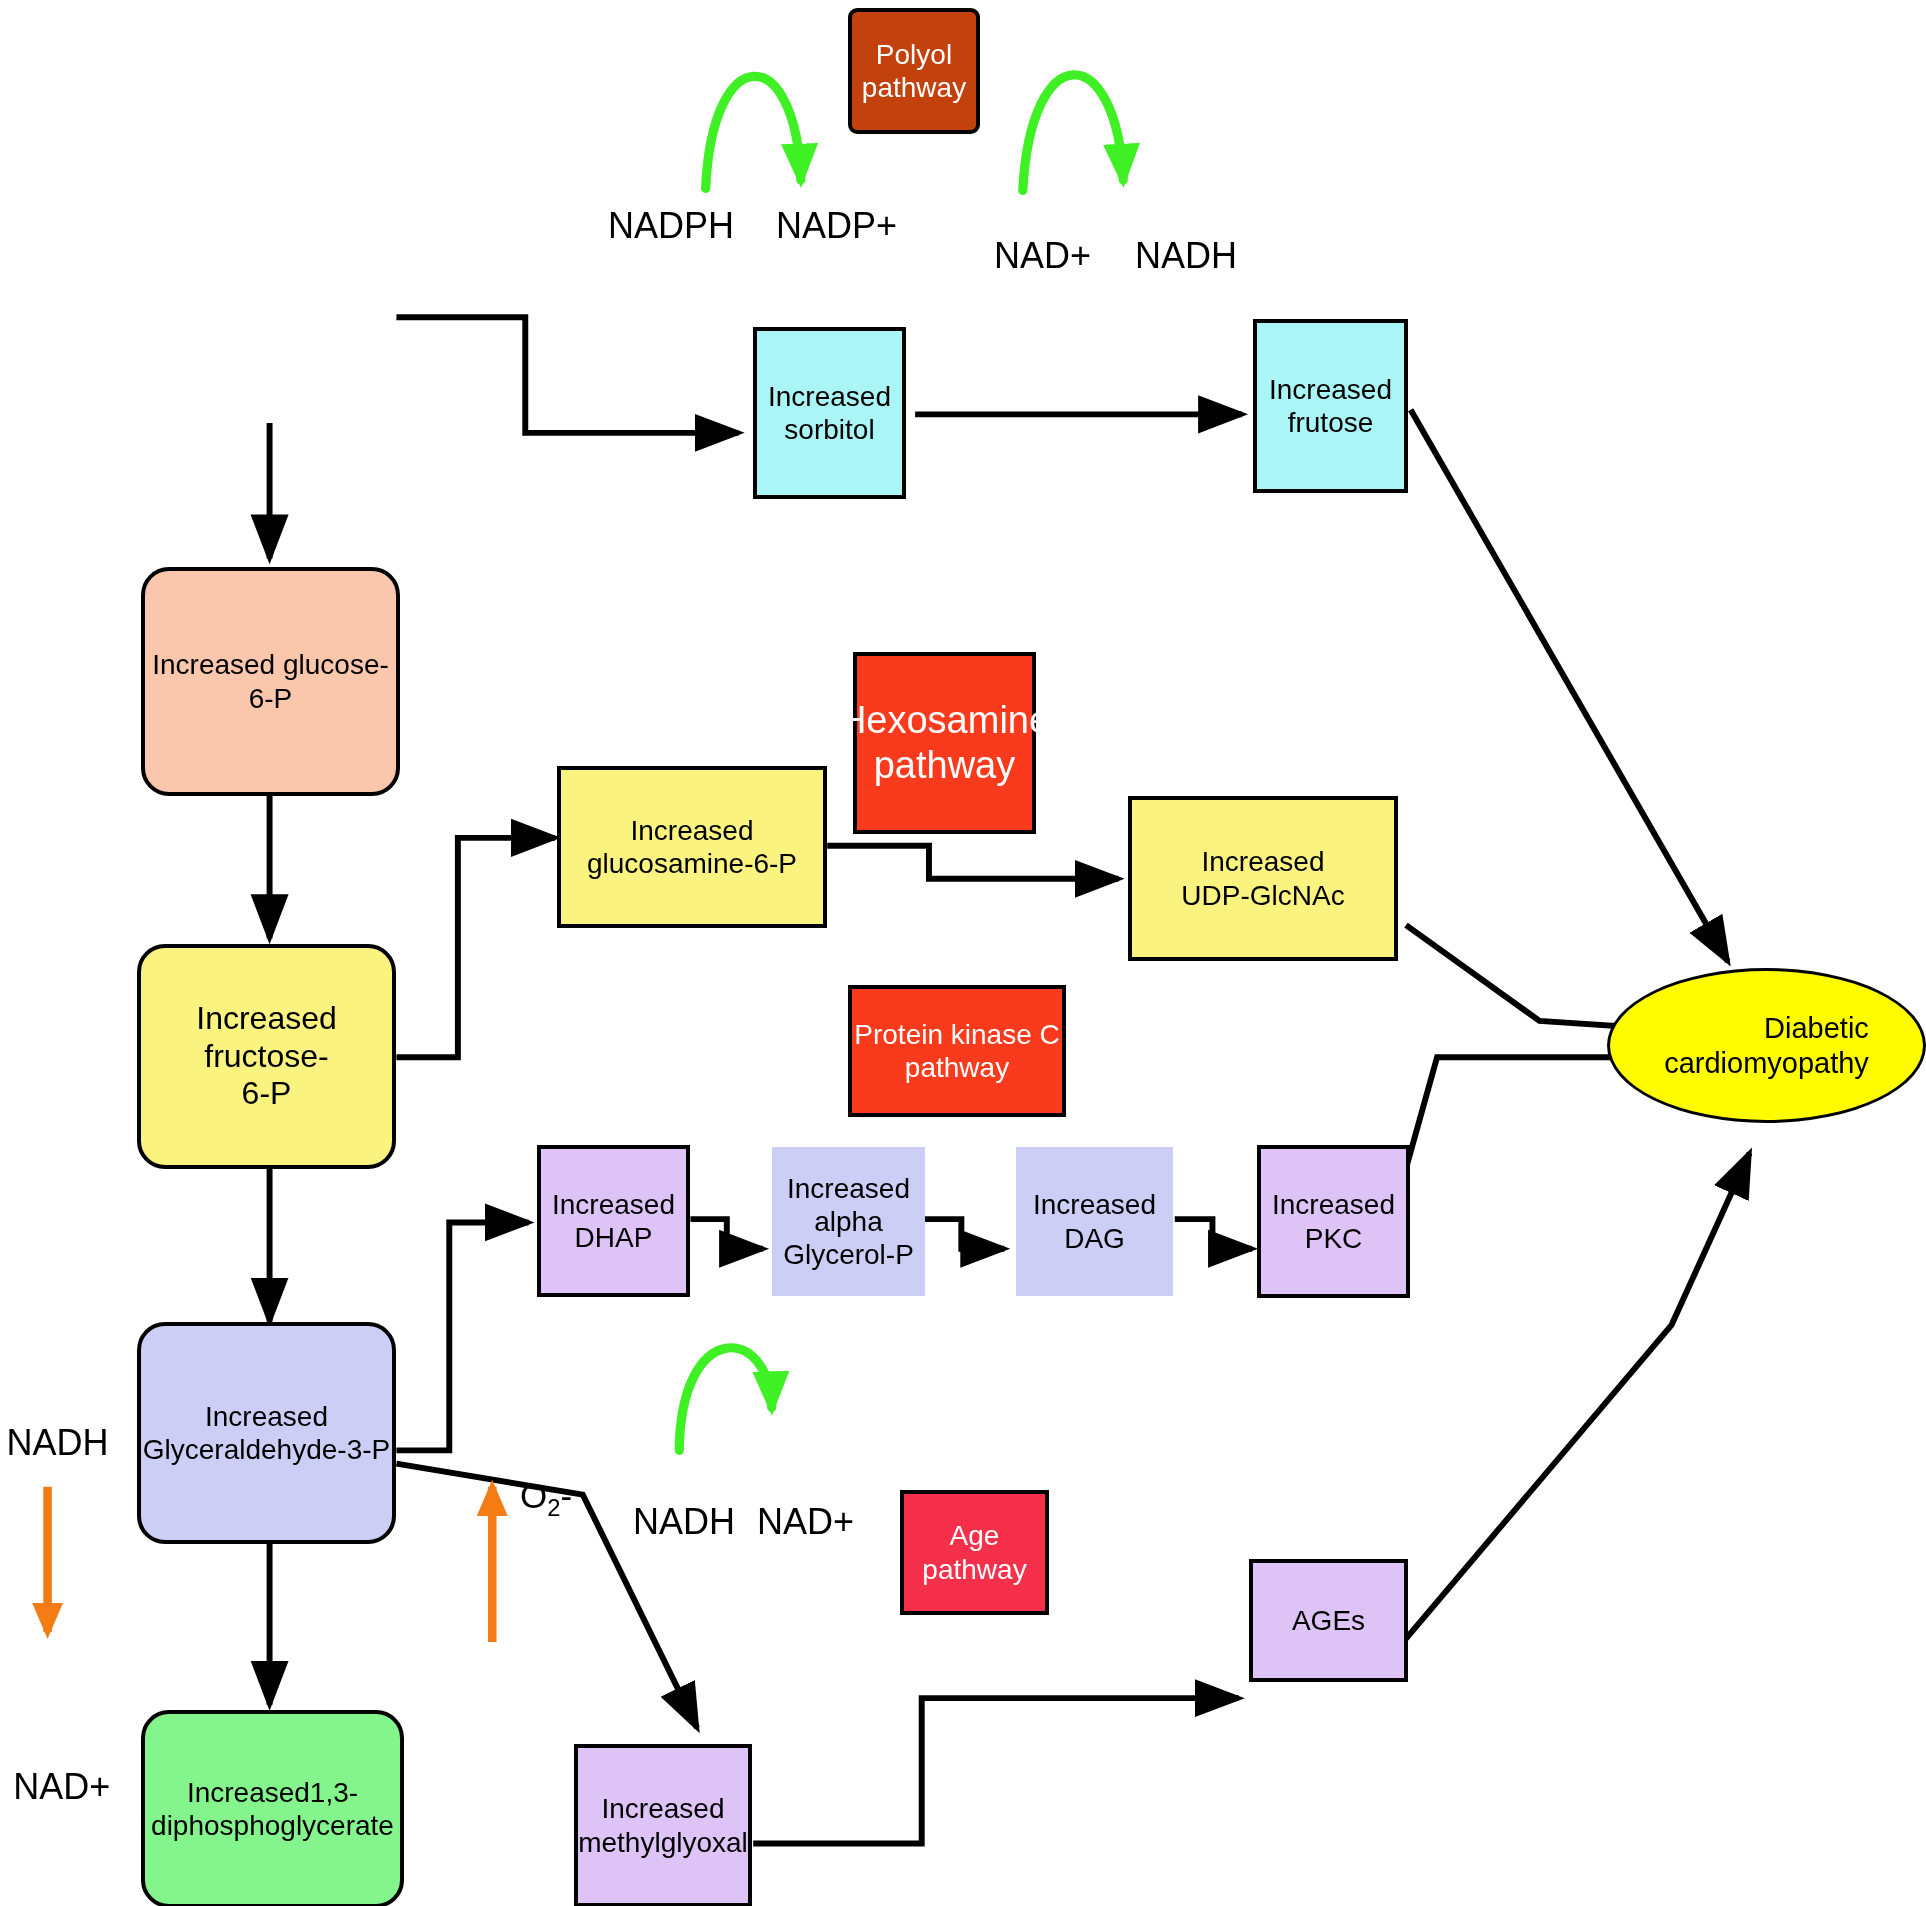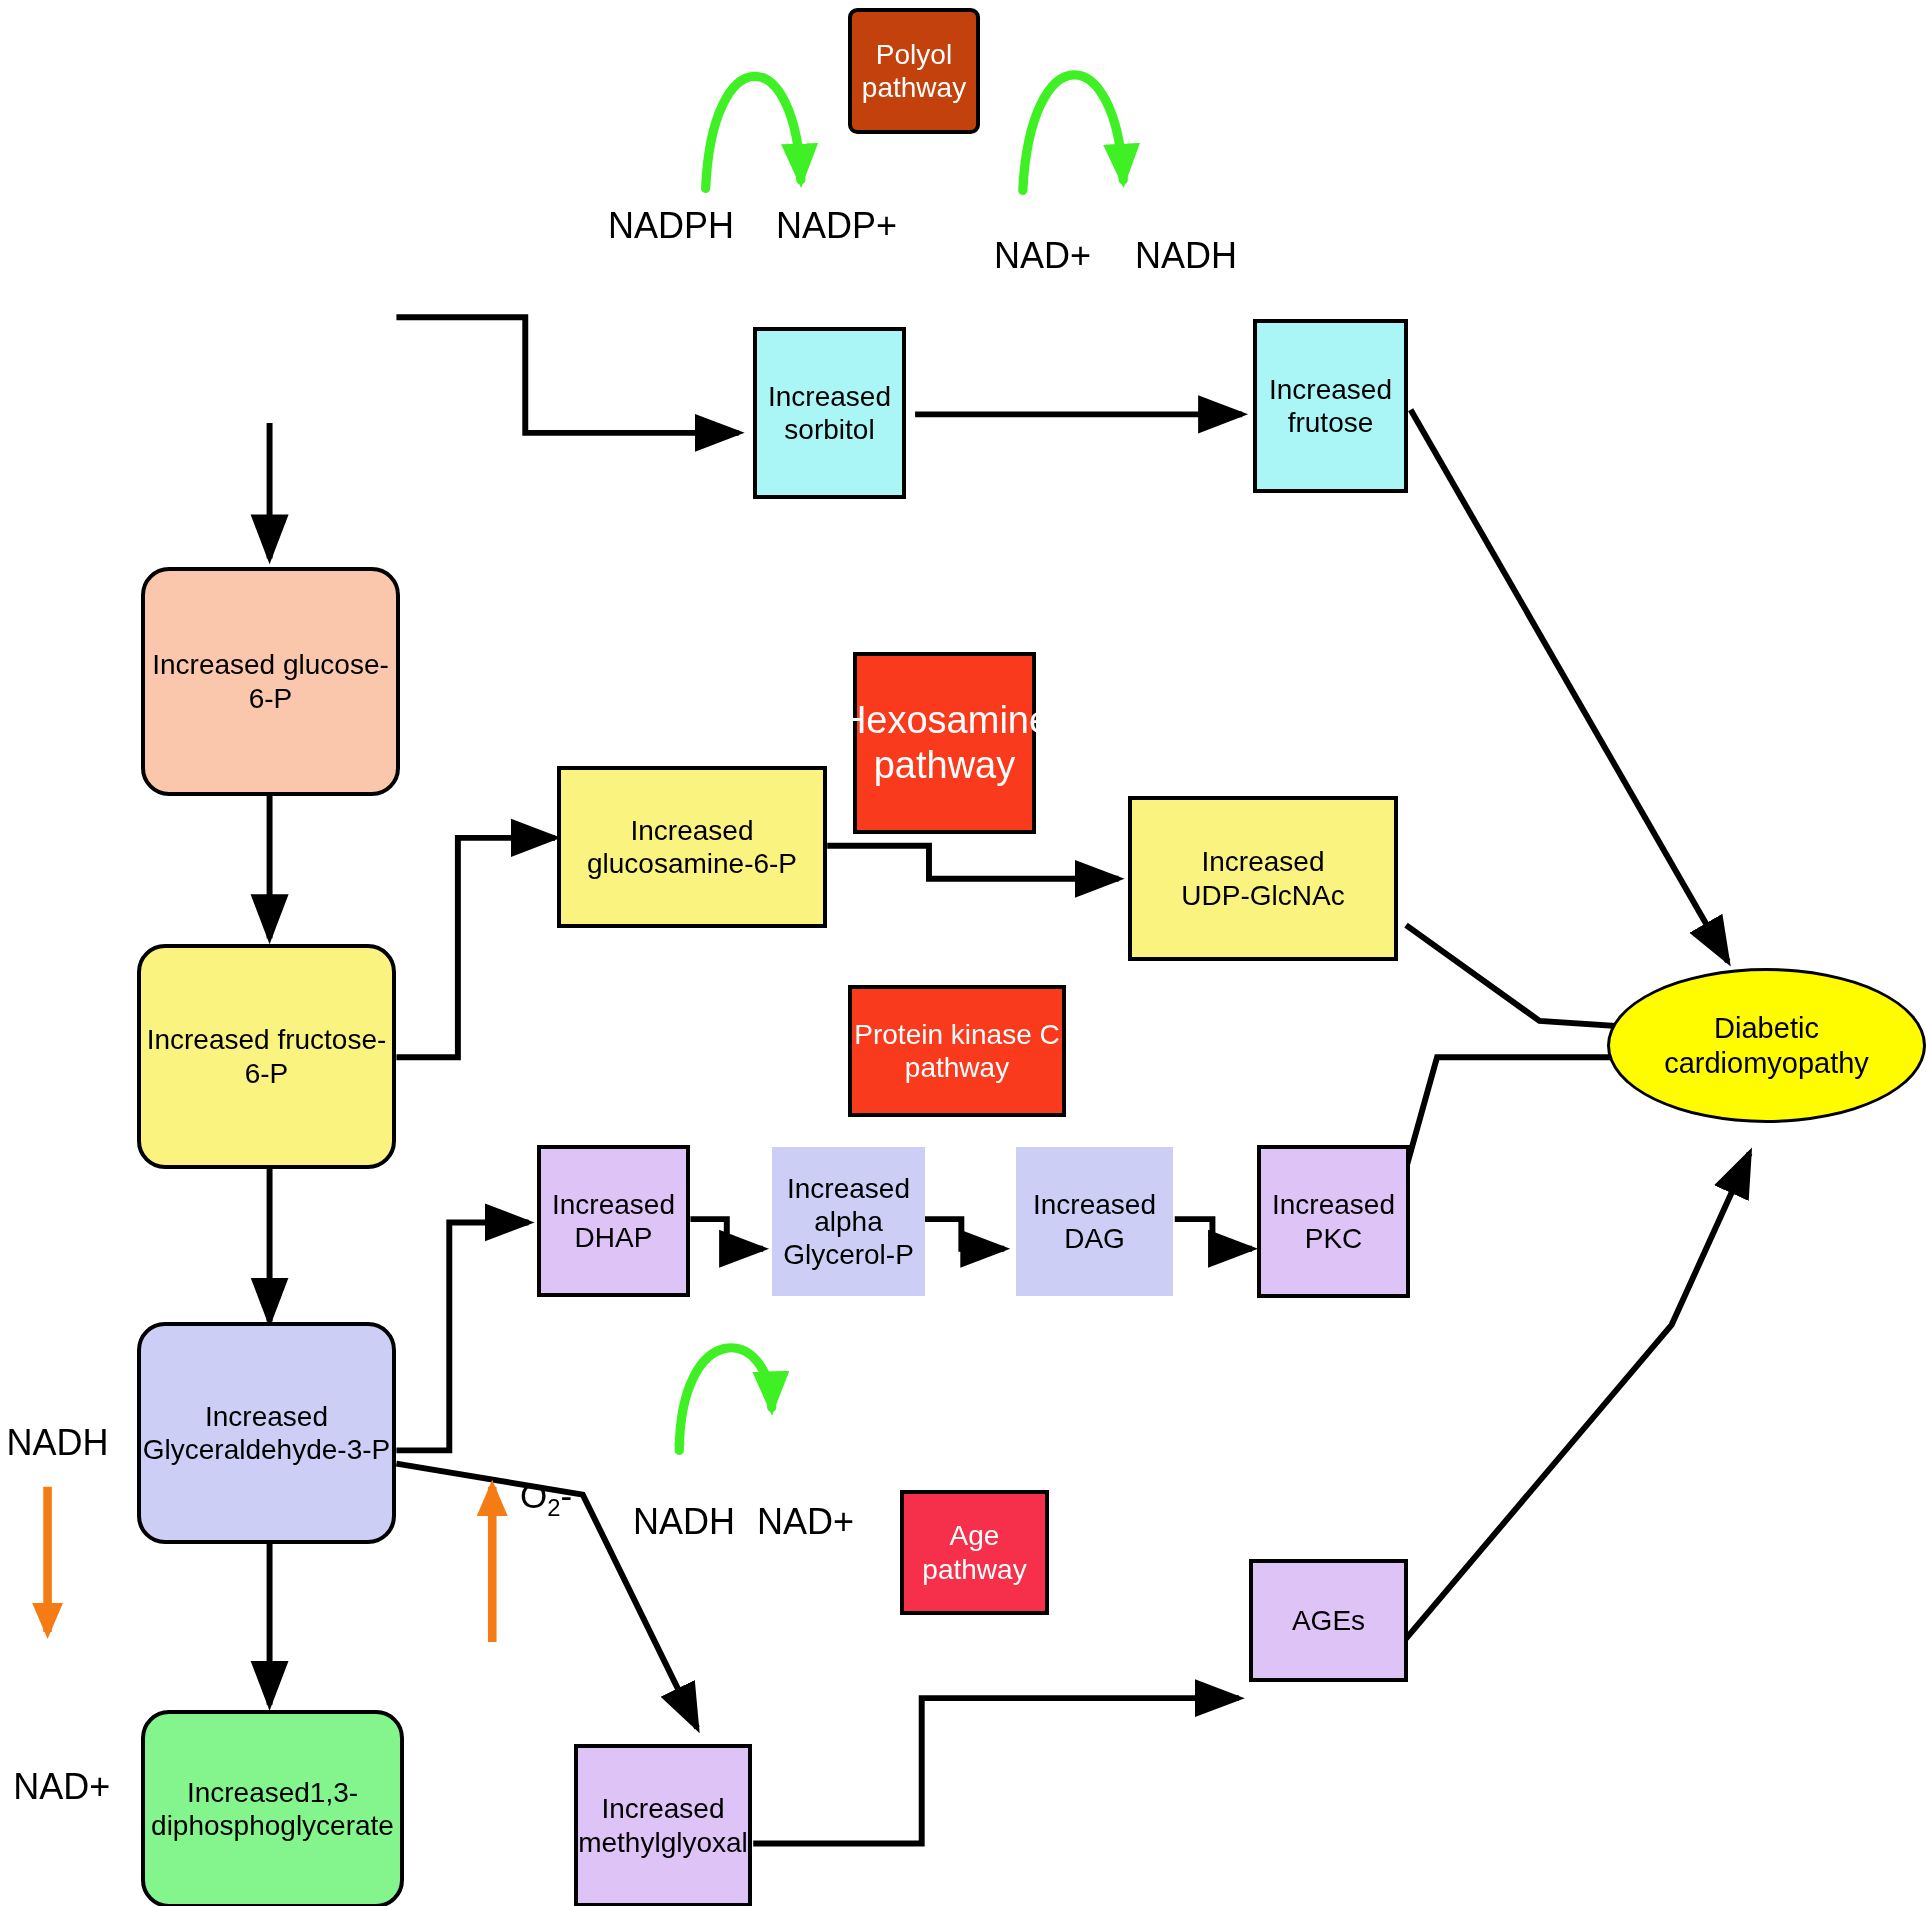--- a/index.html
+++ b/index.html
@@ -50,20 +50,21 @@
     border: 4.6px solid #000000;
     border-radius: 9.3px;
   }
   .pathway-sharp {
     color: #ffffff;
     border: 4.6px solid #000000;
   }
   .ellipse {
     border: 3.3px solid #000000;
     border-radius: 50%;
+    text-align: right;
   }
   .plainlabel {
     position: absolute;
     color: #000000;
     font-family: "Liberation Sans", sans-serif;
     white-space: nowrap;
     z-index: 3;
   }
   .sub {
     font-size: 0.68em;
@@ -144,21 +145,21 @@
   <div class="node pathway-sharp" style="left:848px; top:985px; width:218px; height:132px; background:#F93A1C; font-size:28px;">Protein kinase C
 pathway</div>
 
   <div class="node pathway-sharp" style="left:900px; top:1490px; width:149px; height:125px; background:#F6304A; font-size:28px;">Age
 pathway</div>
 
 
   <div class="node rounded" style="left:141px; top:567px; width:259px; height:229px; background:#FAC6AC; font-size:28px;">Increased glucose-
 6-P</div>
 
-  <div class="node rounded" style="left:137px; top:944px; width:259px; height:225px; background:#FAF380; font-size:28px;">Increased fructose-
+  <div class="node rounded" style="left:137px; top:944px; width:259px; height:225px; background:#FAF380; font-size:32px;">Increased fructose-
 6-P</div>
 
   <div class="node rounded" style="left:137px; top:1322px; width:259px; height:222px; background:#CCCEF5; font-size:28px;">Increased
 Glyceraldehyde-3-P</div>
 
   <div class="node rounded" style="left:141px; top:1710px; width:263px; height:198px; background:#84F58C; font-size:28px;">Increased1,3-
 diphosphoglycerate</div>
 
   <div class="node sharp" style="left:753px; top:327px; width:153px; height:172px; background:#AAF5F5; font-size:28px;">Increased
 sorbitol</div>

